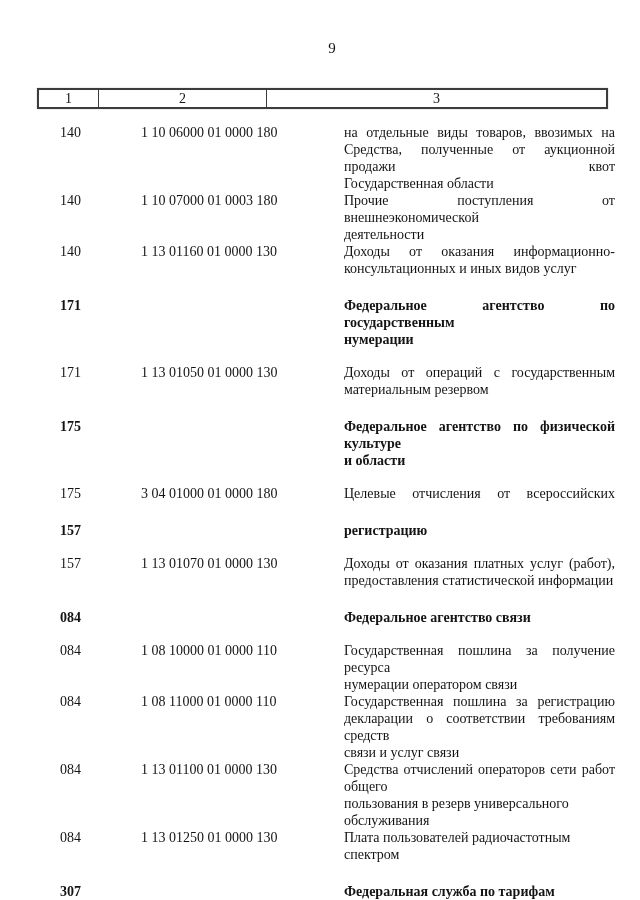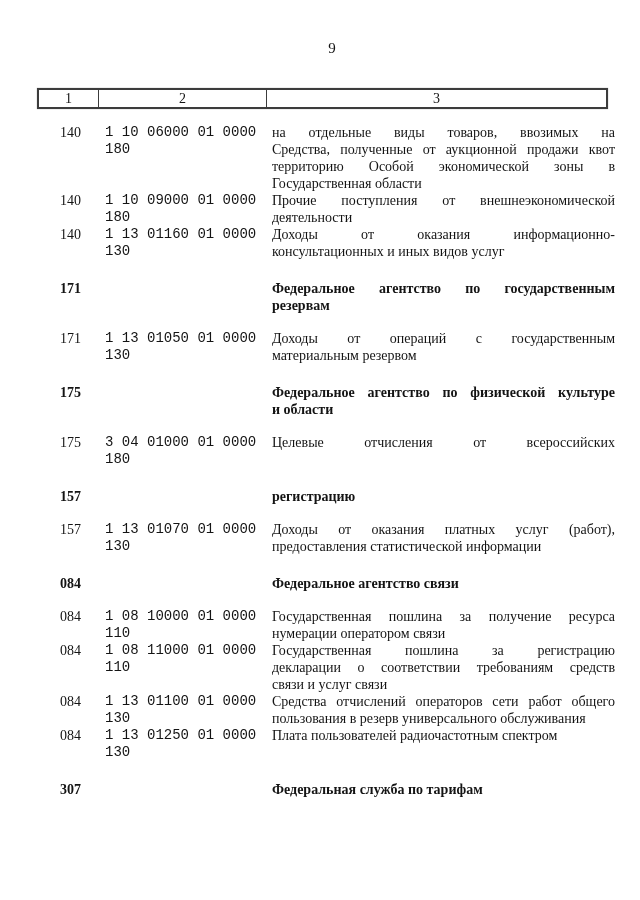--- a/index.html
+++ b/index.html
@@ -38,33 +38,33 @@
   .hc1 { width: 60px; }
   .hc2 { width: 168px; }
   .hc3 { flex: 1; border-right: none; }
   .content {
     position: absolute;
     top: 124px; left: 37px;
     width: 578px;
     font-size: 14px;
     line-height: 17px;
   }
-  .row { display: flex; }
+  .row { display: flex; gap: 36px; }
   .row.section {
     font-weight: bold;
     margin-top: 20px;
     margin-bottom: 16px;
   }
   .c1 {
     width: 68px;
     padding-left: 23px;
     box-sizing: border-box;
     flex-shrink: 0;
   }
-  .c2 { width: 167px; flex-shrink: 0; font-family: Liberation Mono, monospace; }
+  .c2 { width: 167px; flex-shrink: 0; }
   .c3 { width: 343px; }
   .line.just {
     text-align: justify;
     text-align-last: justify;
   }
 </style>
 </head>
 <body>
 
 <div class="page-number">9</div>
@@ -75,46 +75,45 @@
   <div class="header-cell hc3">3</div>
 </div>
 
 <div class="content">
     <div class="row data">
       <div class="c1">140</div>
       <div class="c2">1 10 06000 01 0000 180</div>
       <div class="c3">
         <div class="line just">на отдельные виды товаров, ввозимых на</div>
         <div class="line just">Средства, полученные от аукционной продажи квот</div>
-        <div class="line just">территорию Особой экономической зоны в</div>
         <div class="line">Государственная области</div>
       </div>
     </div>
     <div class="row data">
       <div class="c1">140</div>
-      <div class="c2">1 10 09000 01 0000 180</div>
+      <div class="c2">1 10 07000 01 0003 180</div>
       <div class="c3">
         <div class="line just">Прочие поступления от внешнеэкономической</div>
         <div class="line">деятельности</div>
       </div>
     </div>
     <div class="row data">
       <div class="c1">140</div>
       <div class="c2">1 13 01160 01 0000 130</div>
       <div class="c3">
         <div class="line just">Доходы от оказания информационно-</div>
         <div class="line">консультационных и иных видов услуг</div>
       </div>
     </div>
     <div class="row section">
       <div class="c1">171</div>
       <div class="c2"></div>
       <div class="c3">
         <div class="line just">Федеральное агентство по государственным</div>
-        <div class="line">резервам</div>
+        <div class="line">нумерации</div>
       </div>
     </div>
     <div class="row data">
       <div class="c1">171</div>
       <div class="c2">1 13 01050 01 0000 130</div>
       <div class="c3">
         <div class="line just">Доходы от операций с государственным</div>
         <div class="line">материальным резервом</div>
       </div>
     </div>

